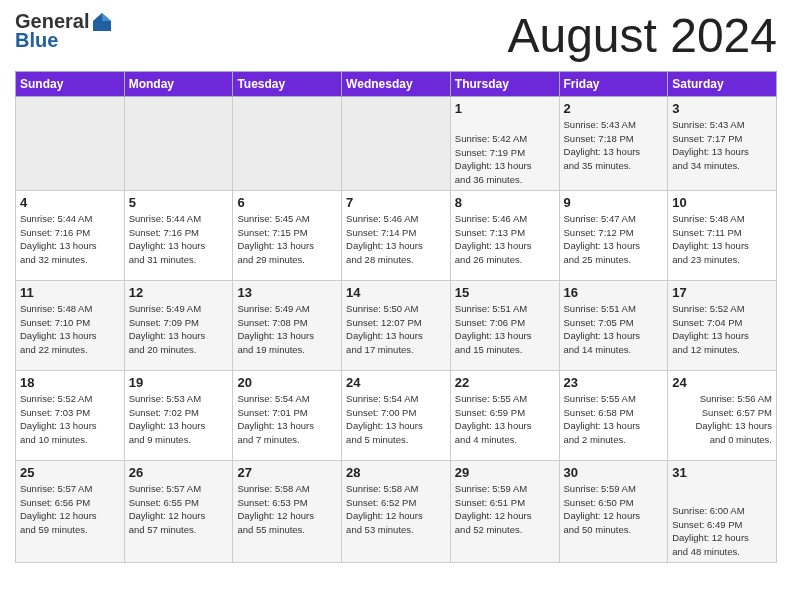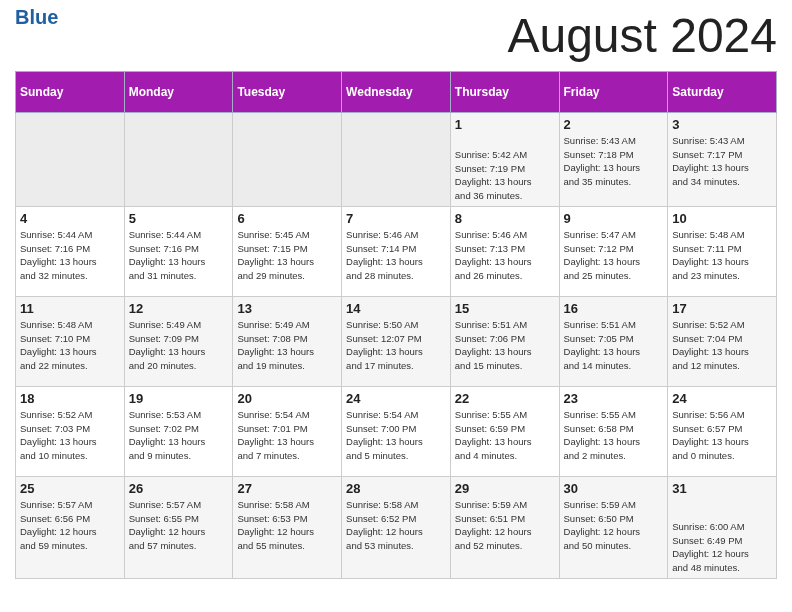--- a/index.html
+++ b/index.html
@@ -52,25 +52,25 @@
     .subtitle {
       font-size: 16px;
       color: #444;
     }
     table {
       width: 100%;
       border-collapse: collapse;
       table-layout: fixed;
     }
     thead th {
-      background-color: #a21caf;
+      background-color: #6d28d9;
       color: #fff;
       font-size: 12px;
       font-weight: bold;
-      padding: 13px 4px;
+      padding: 5px 4px;
       text-align: left;
       border: 1px solid #aac;
     }
     tbody tr {
       height: 90px;
     }
     tbody td {
       vertical-align: top;
       padding: 4px 4px 3px 4px;
       border: 1px solid #ccc;
@@ -97,20 +97,27 @@
     }
     tbody tr:nth-child(odd) td.empty {
       background: #ececec;
     }
   </style>
 </head>
 <body>
 
 <div class="header">
   <div class="logo">
+    <div class="logo-text">
+      <span class="logo-general">General</span>
+      <svg class="logo-icon" viewBox="0 0 22 22">
+        <polygon points="11,2 20,10 20,20 2,20 2,10" fill="#2060a0"></polygon>
+        <polygon points="11,2 20,10 11,10" fill="#4090d0"></polygon>
+      </svg>
+    </div>
     <div style="margin-top:-4px;">
       <span class="logo-blue">Blue</span>
     </div>
   </div>
   <div class="title-block">
     <div class="month-title">August 2024</div>
   </div>
 </div>
 
 <table>
@@ -293,21 +300,21 @@
         </td>
         <td>
           <div class="day-num">23</div>
           <div class="day-info" style="white-space: pre-line;">Sunrise: 5:55 AM
 Sunset: 6:58 PM
 Daylight: 13 hours
 and 2 minutes.</div>
         </td>
         <td>
           <div class="day-num">24</div>
-          <div class="day-info" style="white-space: pre-line;">Sunrise: 5:56 AM
+          <div class="day-info" style="white-space: pre-line; text-align: right;">Sunrise: 5:56 AM
 Sunset: 6:57 PM
 Daylight: 13 hours
 and 0 minutes.</div>
         </td>
       </tr>
       <tr>
         <td>
           <div class="day-num">25</div>
           <div class="day-info" style="white-space: pre-line;">Sunrise: 5:57 AM
 Sunset: 6:56 PM

